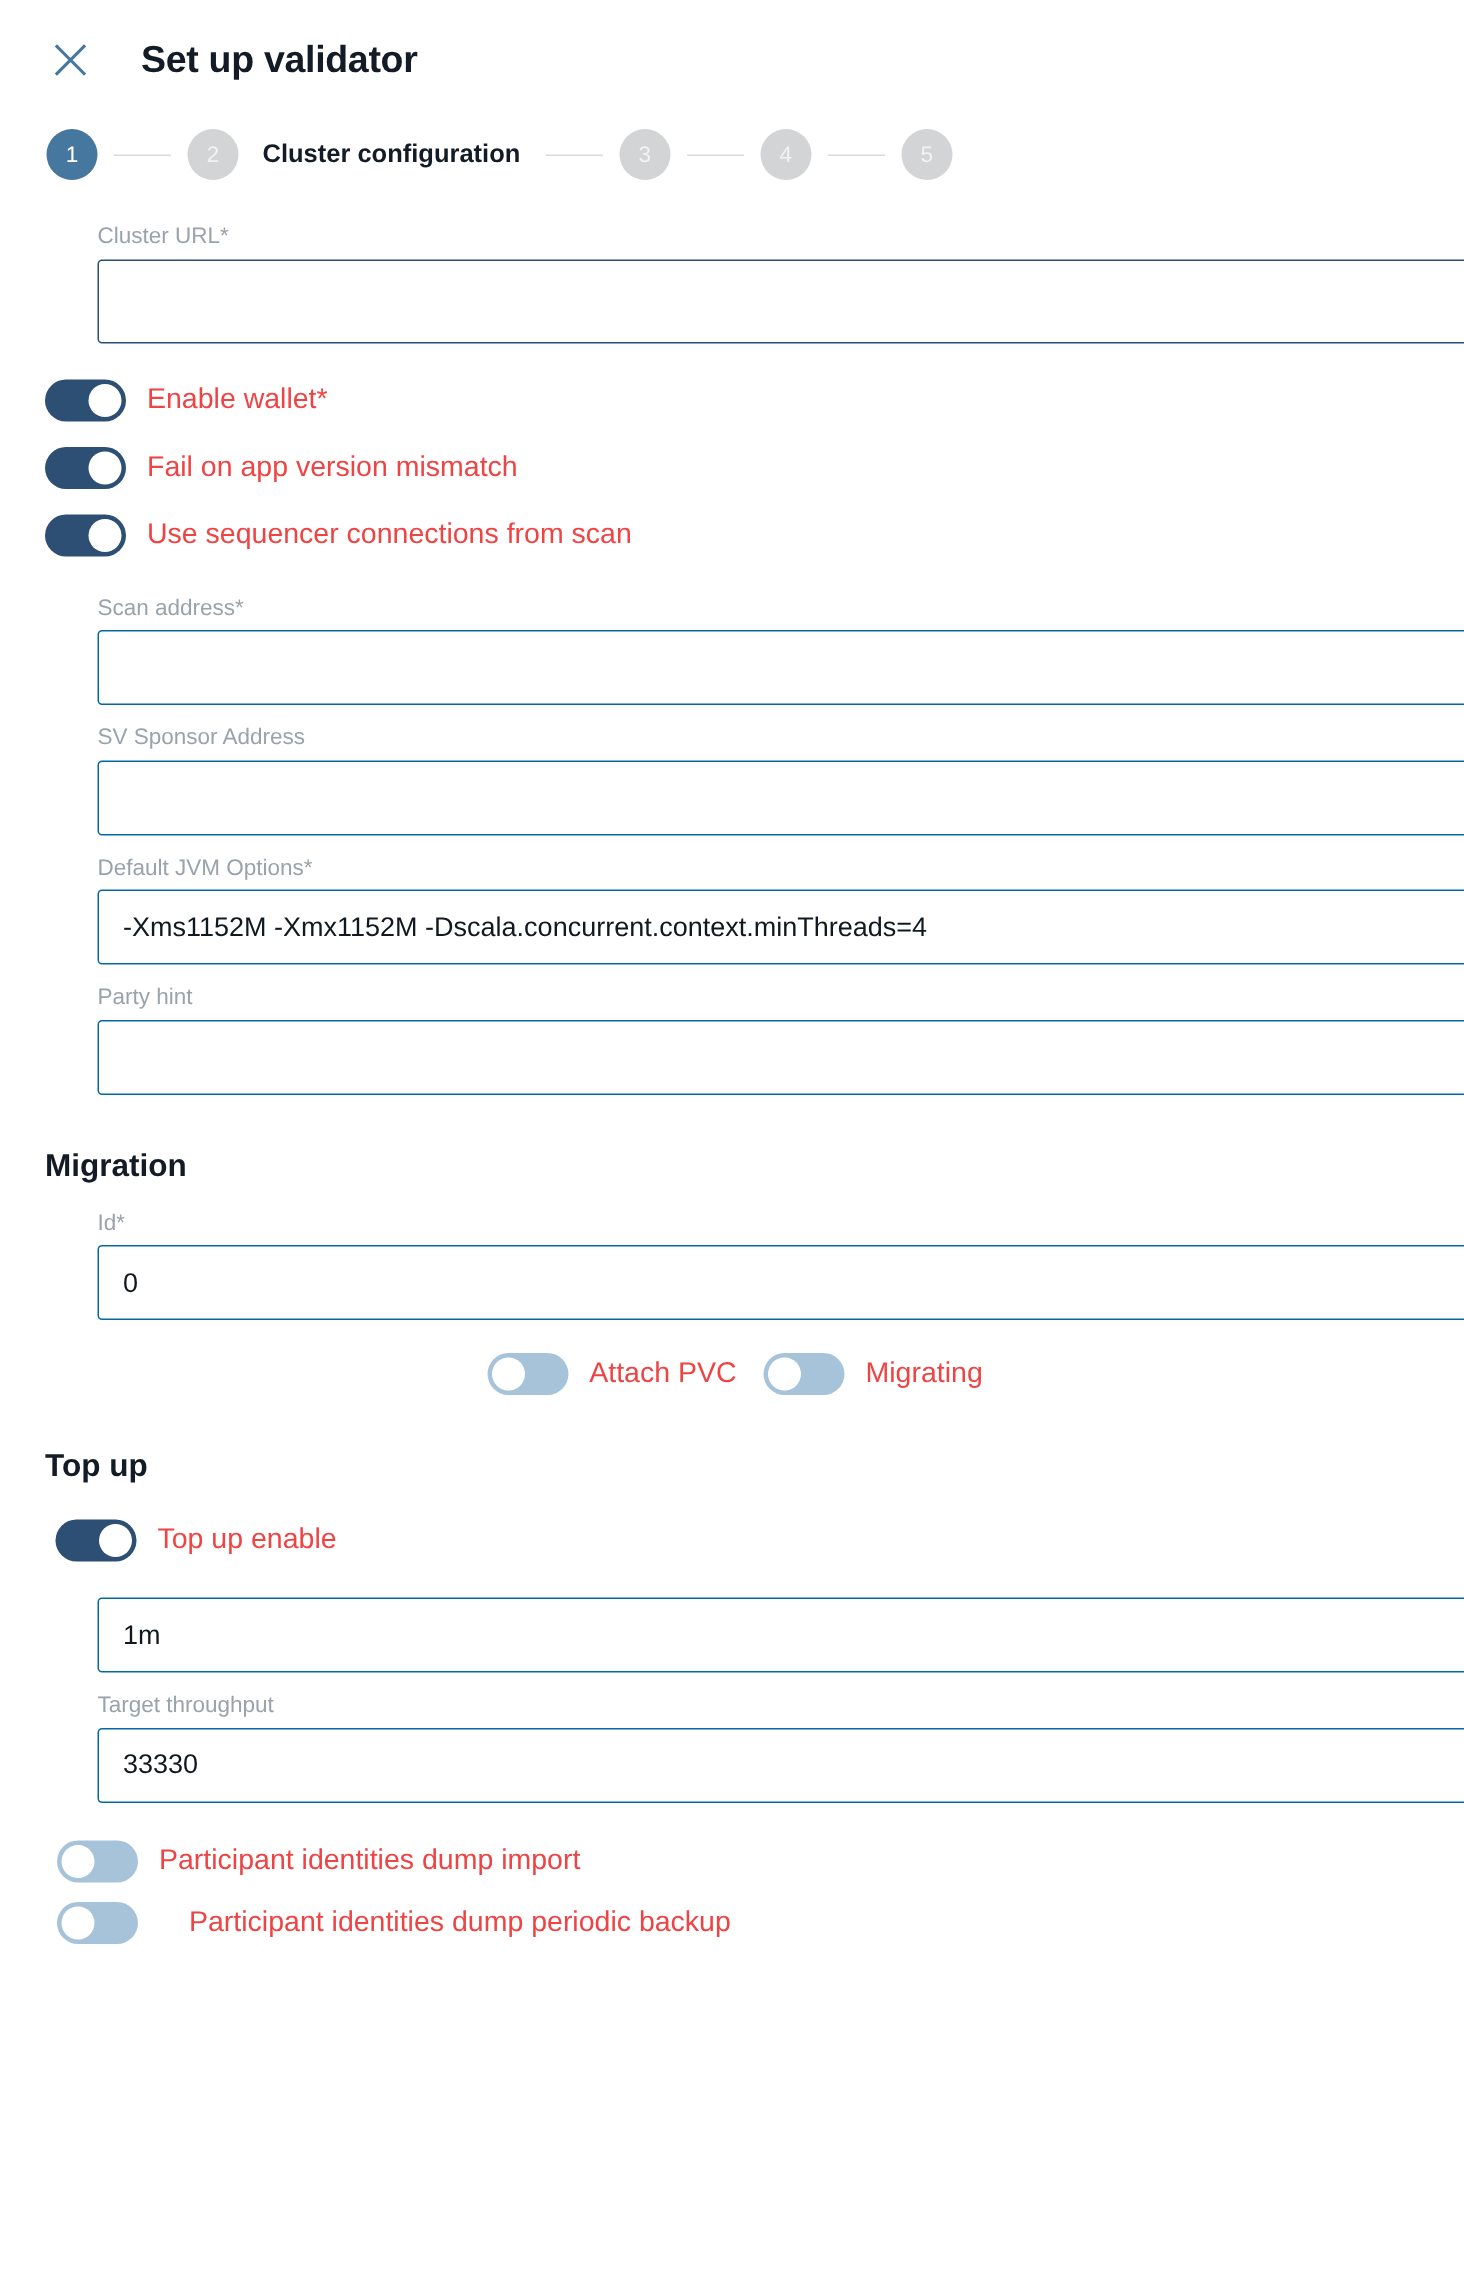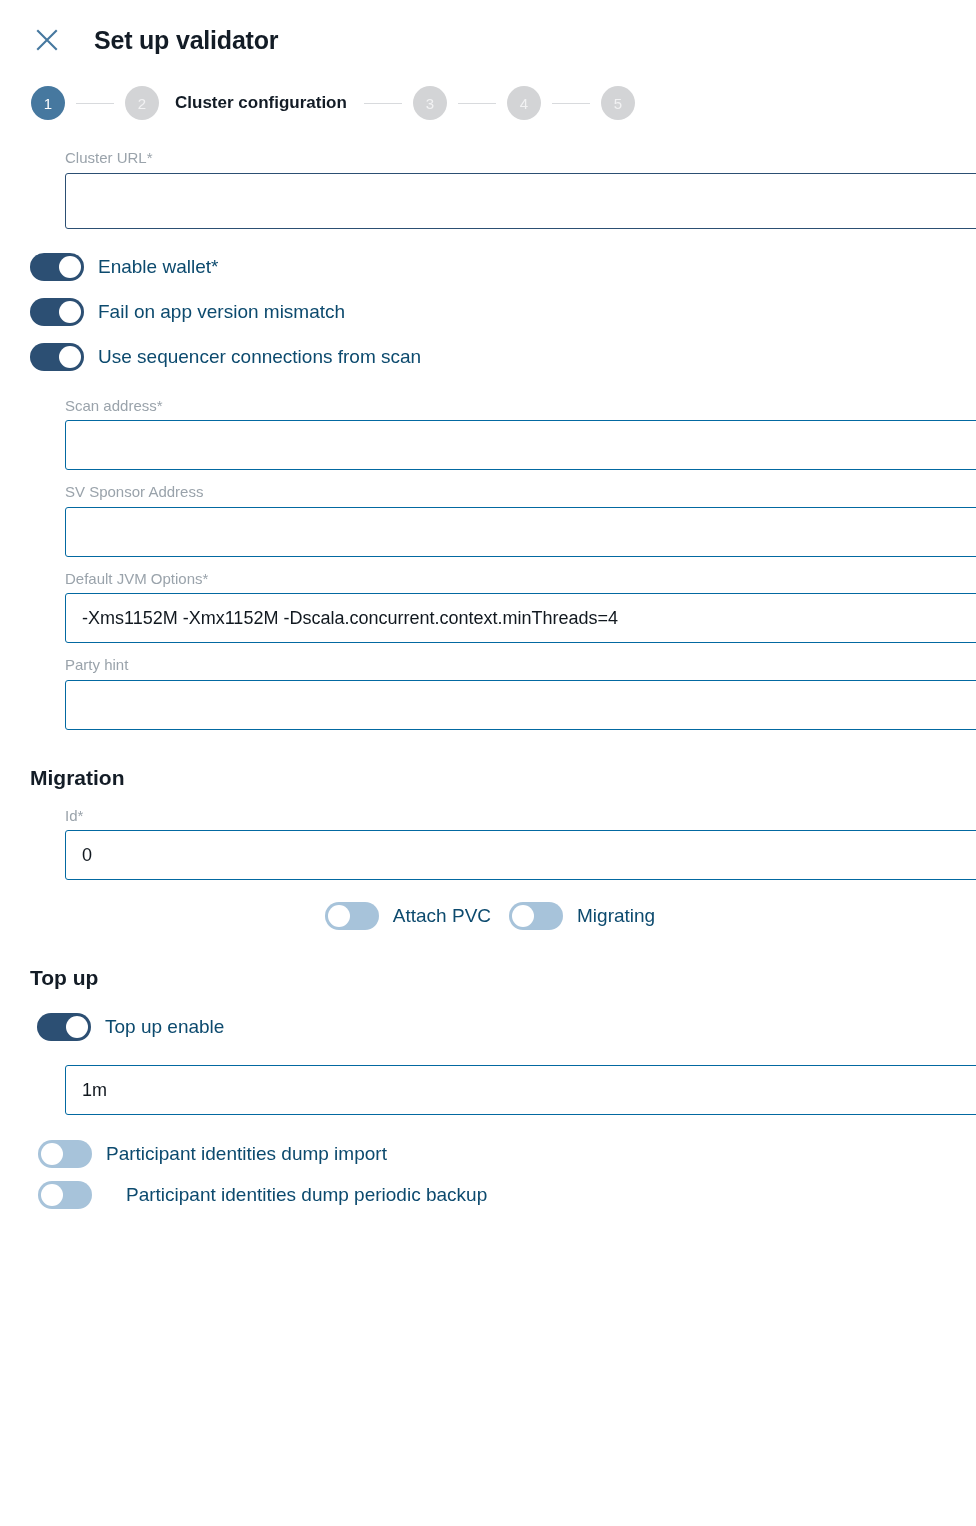--- a/index.html
+++ b/index.html
@@ -147,21 +147,21 @@
     top: 3px;
     width: 22px;
     height: 22px;
     border-radius: 50%;
     background: #ffffff;
   }
   .toggle.on  .knob { left: 29px; }
   .toggle.off .knob { left: 3px; }
   .toggle-label {
     font-size: 19px;
-    color: #0c4a6e;
+    color: #ef4444;
     margin-left: 14px;
     white-space: nowrap;
   }
 
   
   .section-title {
     font-size: 21px;
     font-weight: bold;
     color: #131c26;
     margin: 0;
@@ -277,20 +277,24 @@
       <div class="toggle on">
         <div class="knob"></div>
       </div>
       <div class="toggle-label">Top up enable</div>
     </div>
 
     <div class="field" style="margin-top:21px;">
       <input class="text-input" type="text" placeholder="" value="1m" style="">
     </div>
 
+    <div class="field" style="margin-top:12px;">
+      <label class="field-label">Target throughput</label>
+      <input class="text-input" type="text" placeholder="" value="33330" style="">
+    </div>
 
     <div class="toggle-row" style="margin-top:22px; margin-left:8px;">
       <div class="toggle off">
         <div class="knob"></div>
       </div>
       <div class="toggle-label">Participant identities dump import</div>
     </div>
 
     <div class="toggle-row" style="margin-top:7px; margin-left:8px;gap:20px;">
       <div class="toggle off">

